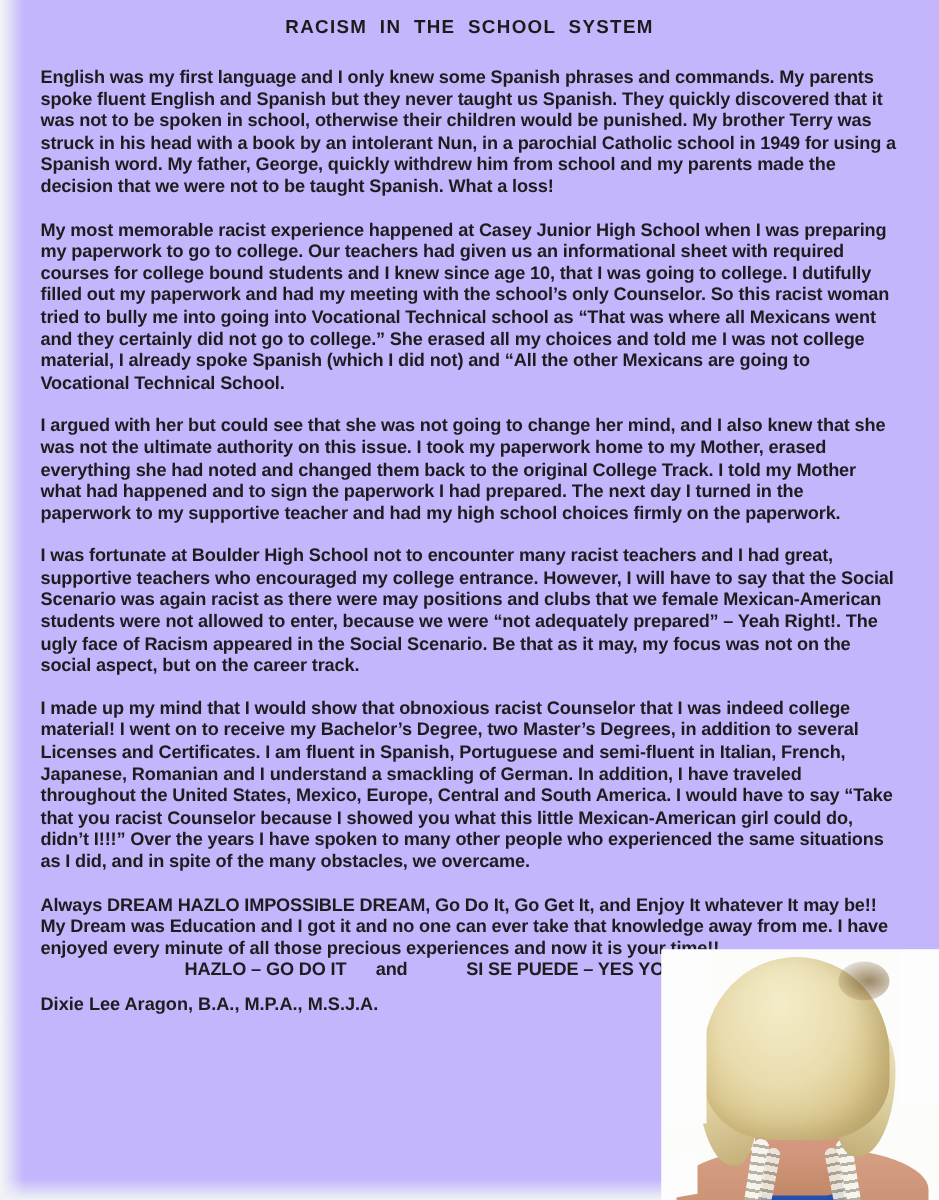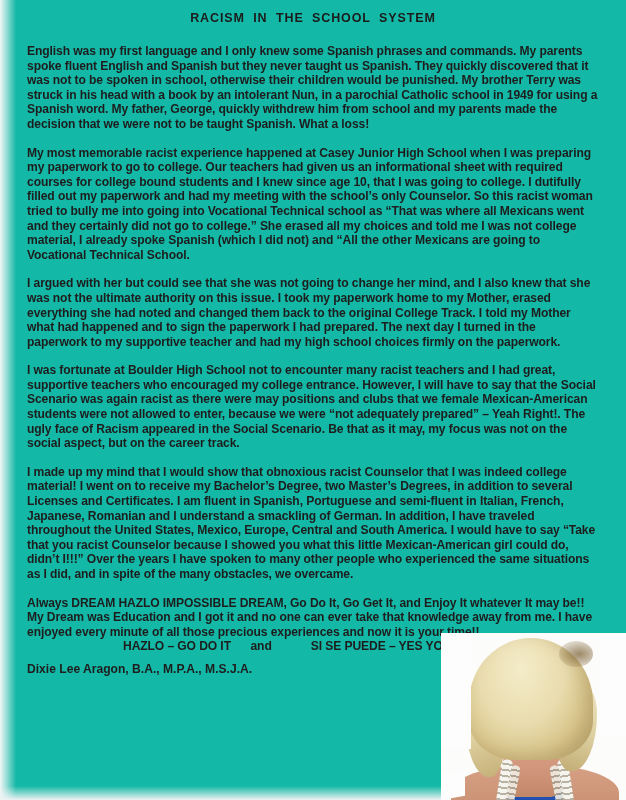--- a/index.html
+++ b/index.html
@@ -7,21 +7,21 @@
     padding: 0;
     background: #ffffff;
   }
   body {
     font-family: "Liberation Sans", sans-serif;
   }
   .page {
     position: relative;
     width: 626px;
     height: 800px;
-    background: #14b8a6;
+    background: #c4b5fd;
     overflow: hidden;
     box-sizing: border-box;
   }
   
   .scan-tint-left {
     position: absolute;
     left: 0; top: 0;
     width: 16px; height: 800px;
     background: linear-gradient(to right, #f2f6f6, rgba(253,254,254,0));
     pointer-events: none;

